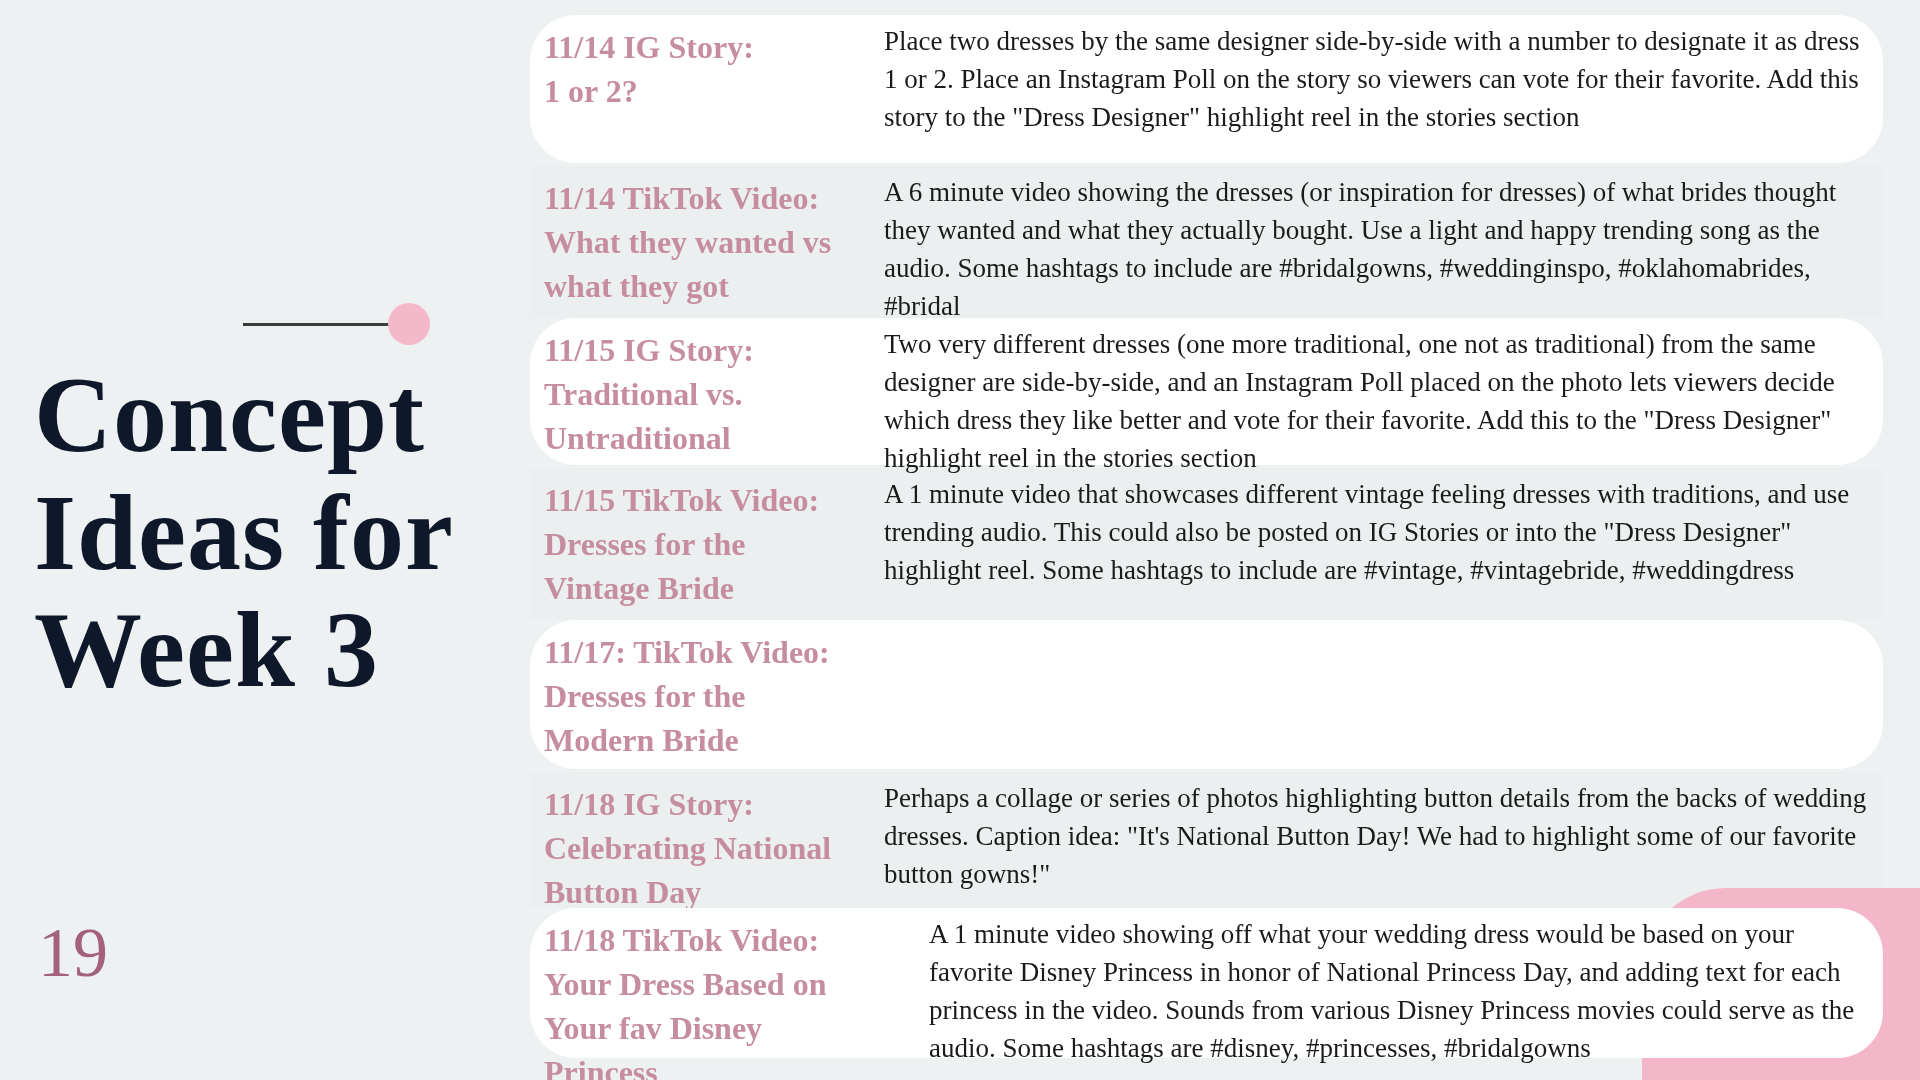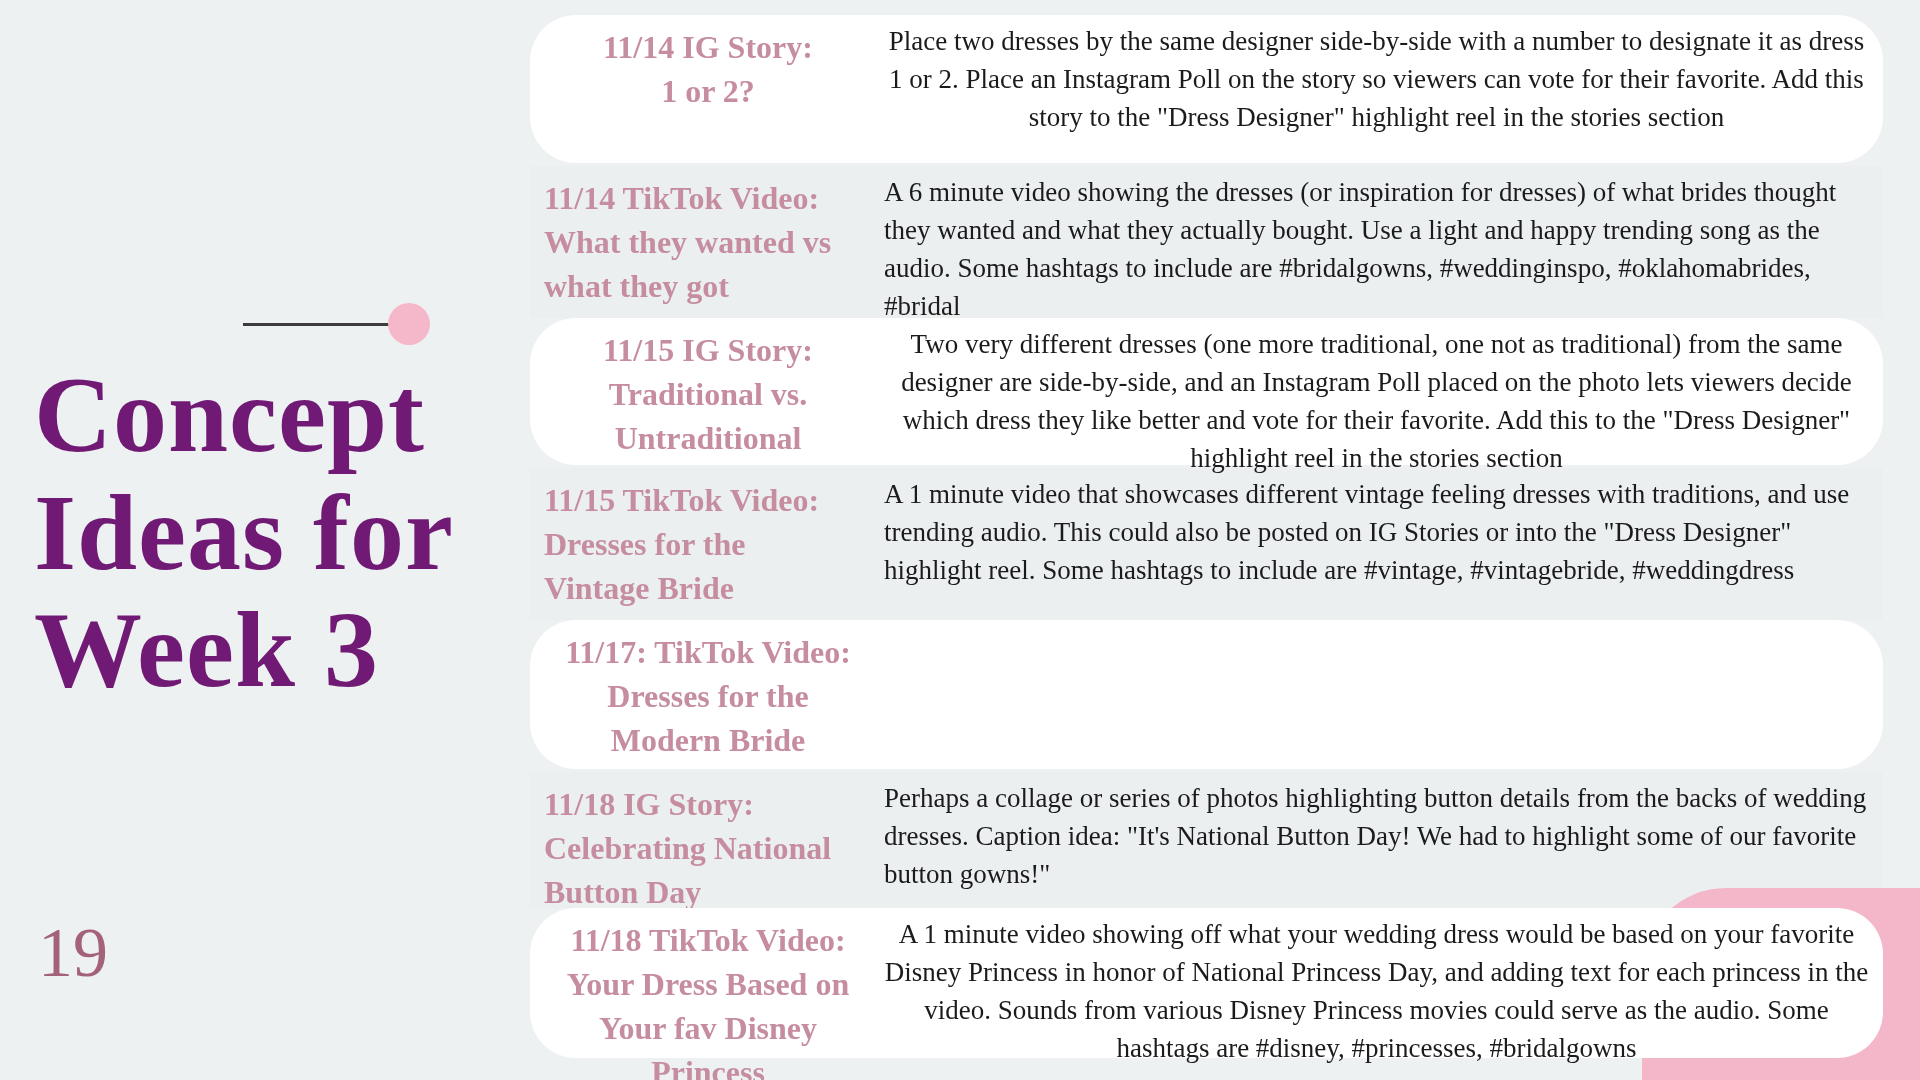--- a/index.html
+++ b/index.html
@@ -18,21 +18,21 @@
   .deco-dot{
     position:absolute;left:388px;top:303px;
     width:42px;height:42px;border-radius:50%;
     background:#f5b8ca;
   }
   
   .slide-title{
     position:absolute;left:34px;top:356px;
     font-size:108px;font-weight:700;line-height:1.09;
     letter-spacing:1px;
-    color:#701a75;
+    color:#0f172a;
   }
   
   .page-number{
     position:absolute;left:38px;top:918px;
     font-size:70px;color:#a4617c;line-height:1;
   }
   
   .corner-shape{
     position:absolute;left:1642px;top:888px;
     width:278px;height:192px;
@@ -47,32 +47,31 @@
   }
   .row{
     display:flex;
     box-sizing:border-box;
   }
   .row.white{
     background:#ffffff;
     border-radius:46px;
     position:relative;
     z-index:10;
-    text-align:center;
   }
   .row.gray{
     background:#ebeff0;
   }
   .row:nth-child(1){height:148px;margin-bottom:3px;}
   .row:nth-child(2){height:152px;}
   .row:nth-child(3){height:147px;margin-bottom:3px;}
   .row:nth-child(4){height:152px;}
   .row:nth-child(5){height:149px;margin-bottom:3px;}
   .row:nth-child(6){height:136px;}
-  .row:nth-child(7){height:150px;}
+  .row:nth-child(7){height:150px;gap:45px;}
   .row-header{
     box-sizing:border-box;
     width:348px;
     padding:10px 6px 0 14px;
     font-size:32px;font-weight:700;line-height:44px;
     color:#c68da0;
     white-space:pre-line;
     flex-shrink:0;
   }
   .row-desc{

